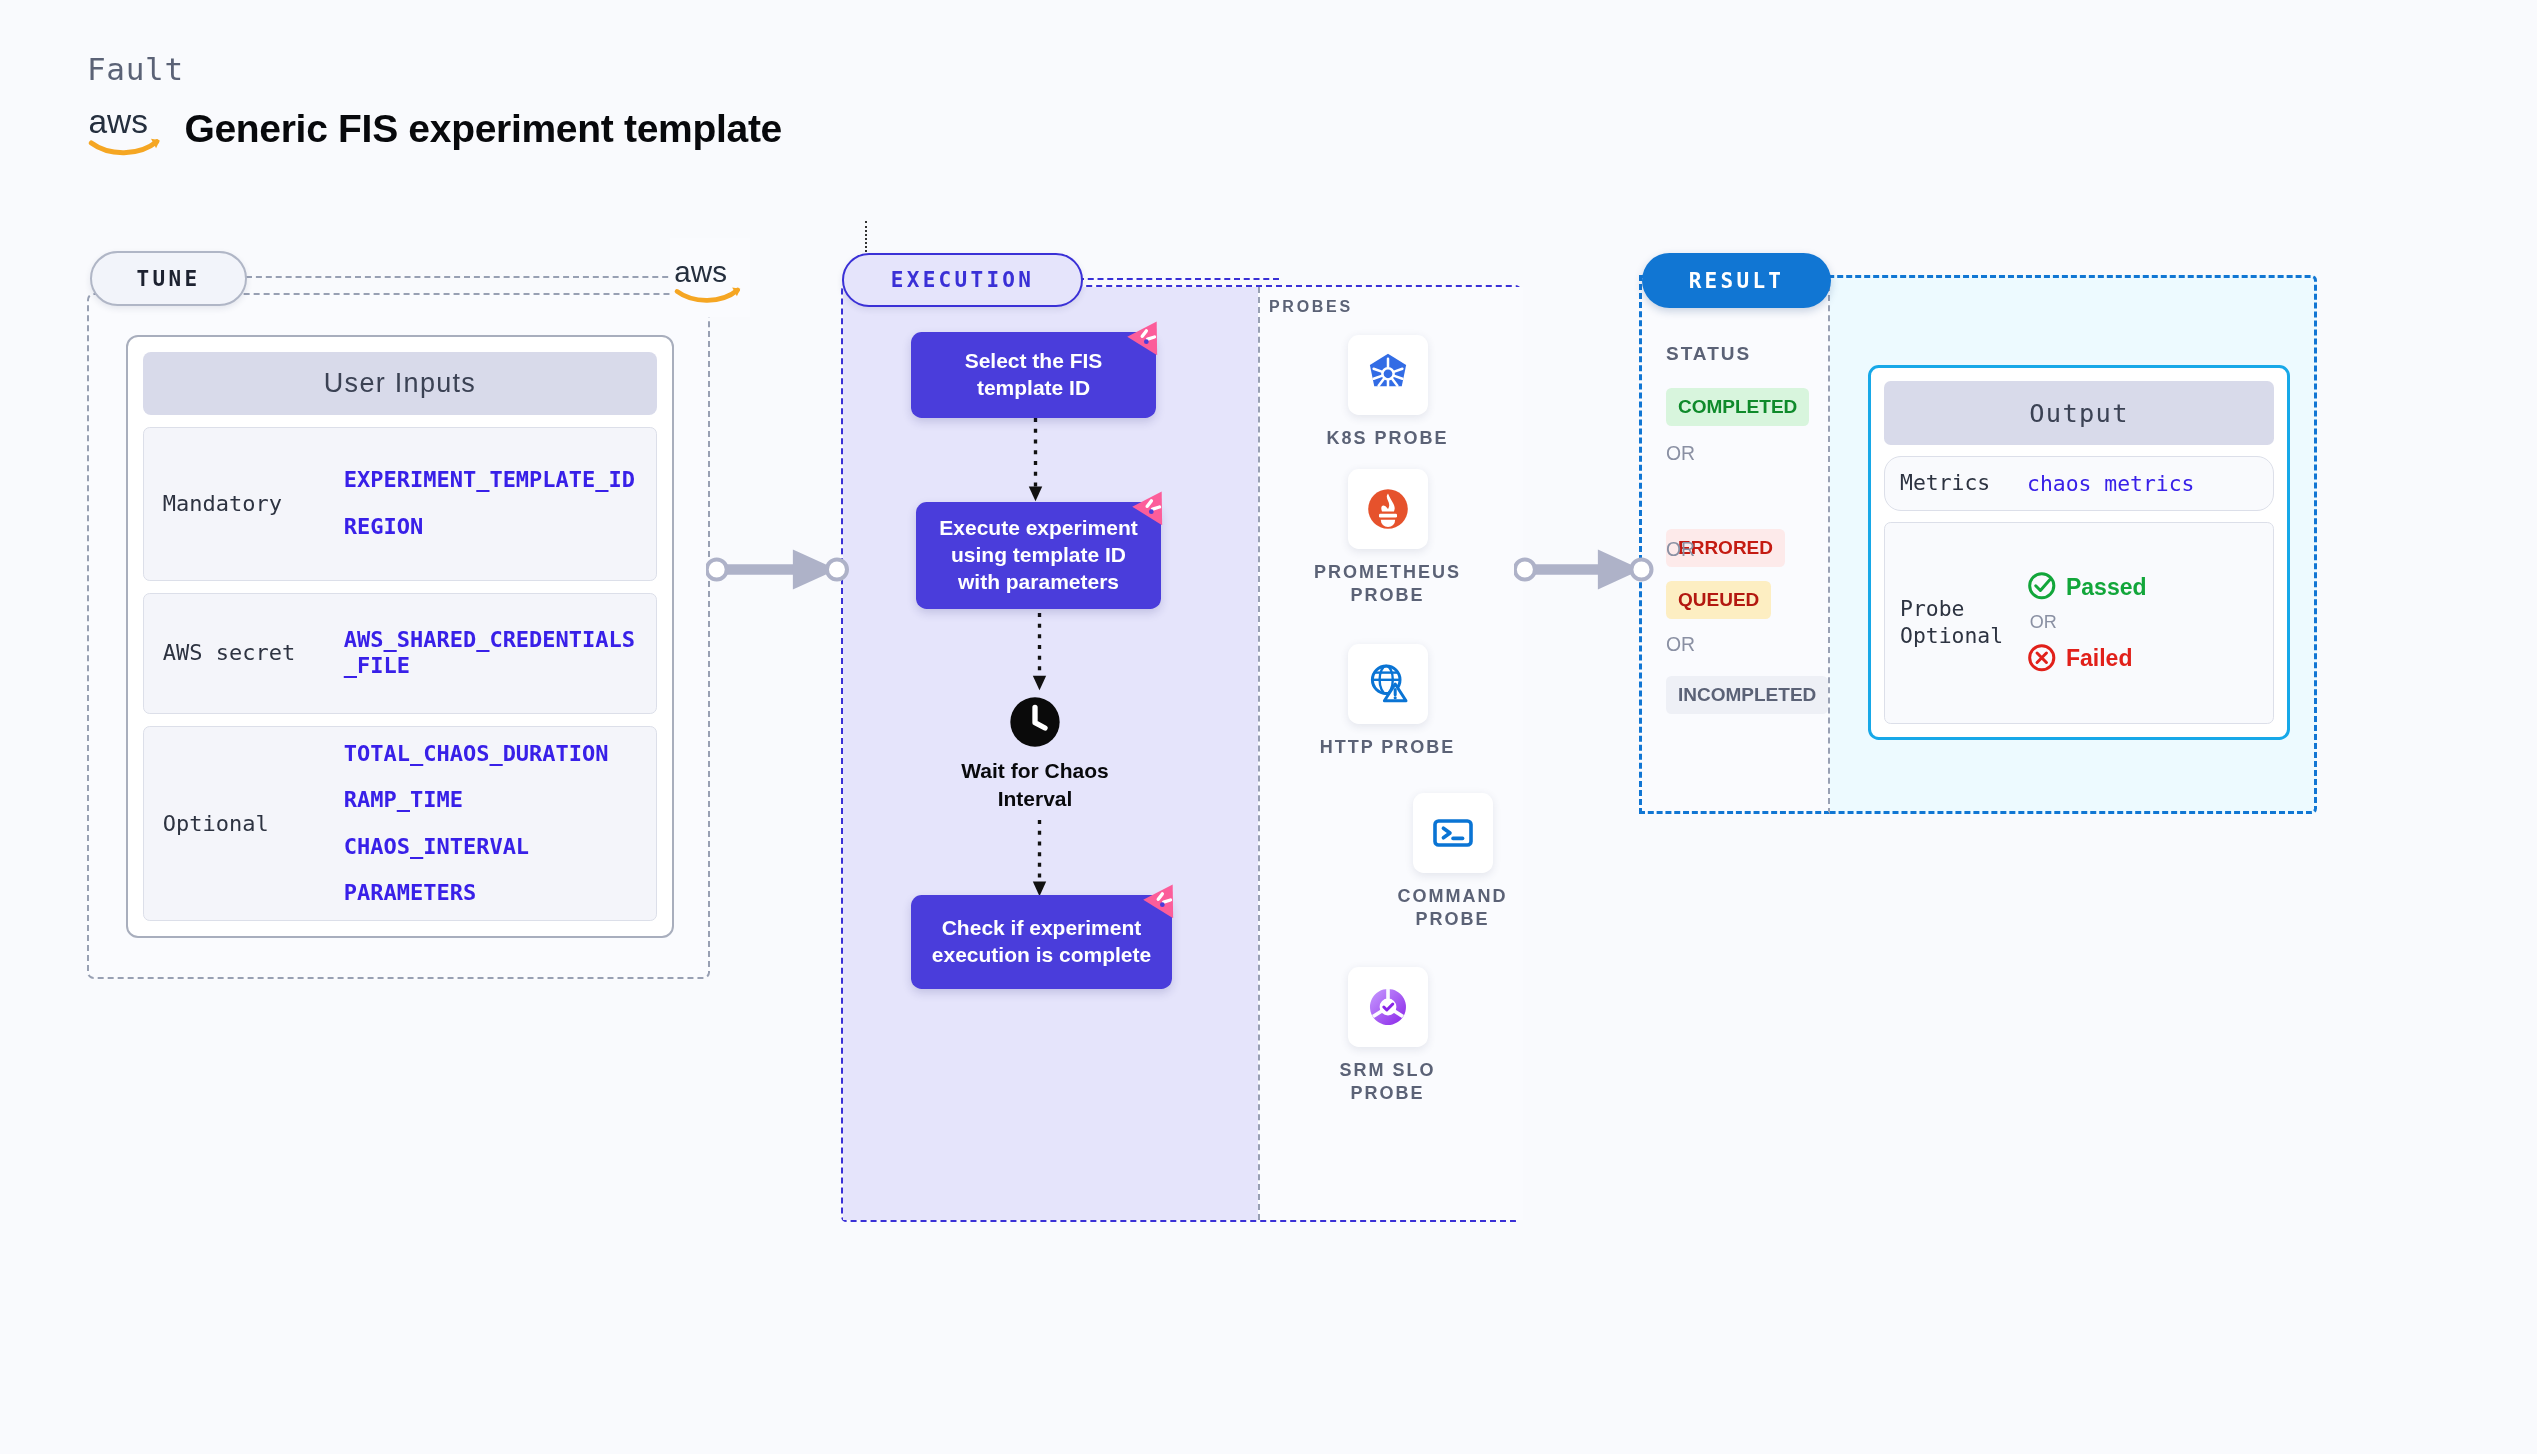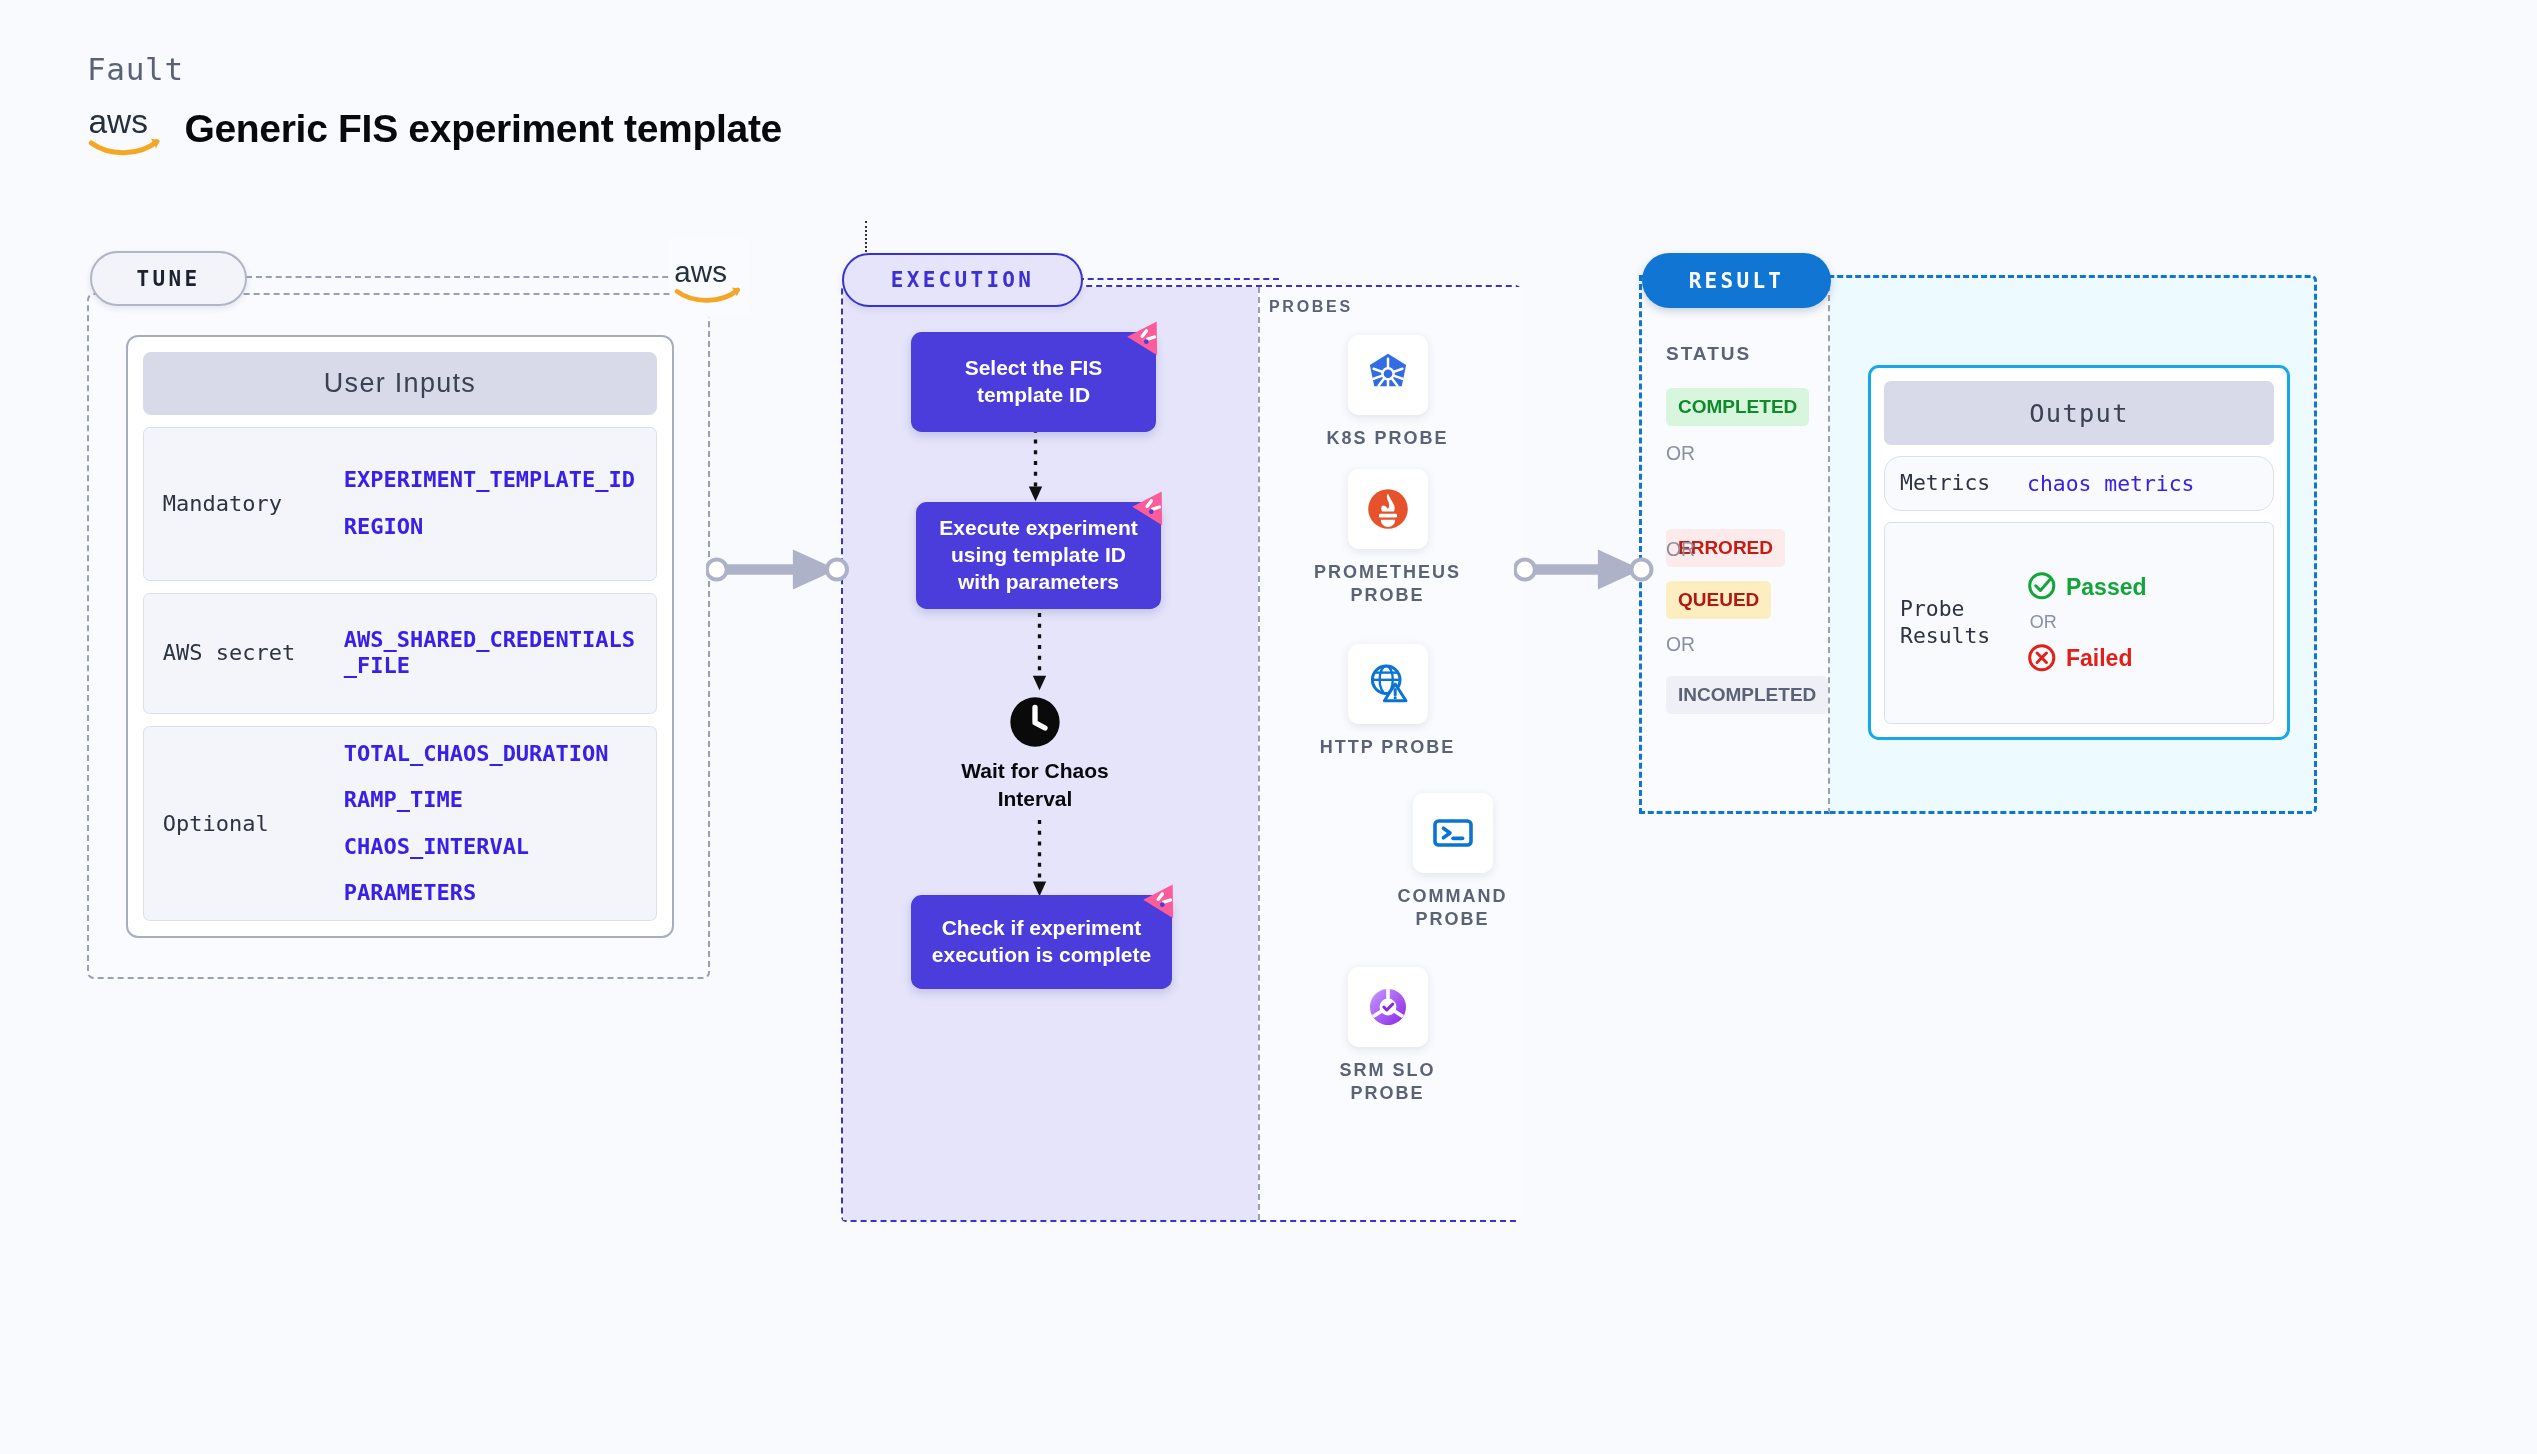--- a/index.html
+++ b/index.html
@@ -125,21 +125,21 @@
   .step {
     position: absolute; background: #4a3ddb; border-radius: 10.7px;
     color: #fff; font-size: 21px; font-weight: bold; text-align: center;
     display: flex; align-items: center; justify-content: center;
     line-height: 1.28; box-shadow: 0 4px 9.4px rgba(40,40,120,0.18);
     padding: 0 12px; z-index: 10;
   }
   .corner-badge {
     position: absolute; right: -12px; top: -16px; width: 42px; height: 42px; z-index: 12;
   }
-  .step1 { left: 911px; top: 332px; width: 245px; height: 100px; }
+  .step1 { left: 911px; top: 332px; width: 245px; height: 86px; }
   .step2 { left: 916px; top: 502px; width: 245px; height: 107px; }
   .step3 { left: 911px; top: 895px; width: 261px; height: 94px; }
 
   .dot-arrow { position: absolute; z-index: 8; }
 
   .wait-node { position: absolute; left: 931px; top: 696px; width: 208px; text-align: center; z-index: 10; }
   .clock { width: 52px; height: 52px; margin: 0 auto 9.4px; }
   .wait-text { font-size: 21px; font-weight: bold; color: #08090c; line-height: 1.3; }
 
   .probes-title {
@@ -484,21 +484,21 @@
 
   <div class="output-card">
     <div class="output-header">Output</div>
 
     <div class="output-row row-metrics">
       <div class="out-label">Metrics</div>
       <div class="out-metric">chaos metrics</div>
     </div>
 
     <div class="output-row row-probe">
-      <div class="out-label" style="white-space:pre-line">Probe Results</div>
+      <div class="out-label" style="white-space:pre-line">Probe Optional</div>
       <div class="probe-res">
         <div class="res-line">
           <span>
             <svg viewBox="0 0 44 44" width="29.5" height="29.5">
               <circle cx="22" cy="22" r="18" fill="none" stroke="#12a63a" stroke-width="4.5"></circle>
               <path d="M13 22 L20 29 L34 13" fill="none" stroke="#12a63a" stroke-width="4.5" stroke-linecap="round" stroke-linejoin="round"></path>
             </svg>
           </span>
           <span class="res-pass">Passed</span>
         </div>

